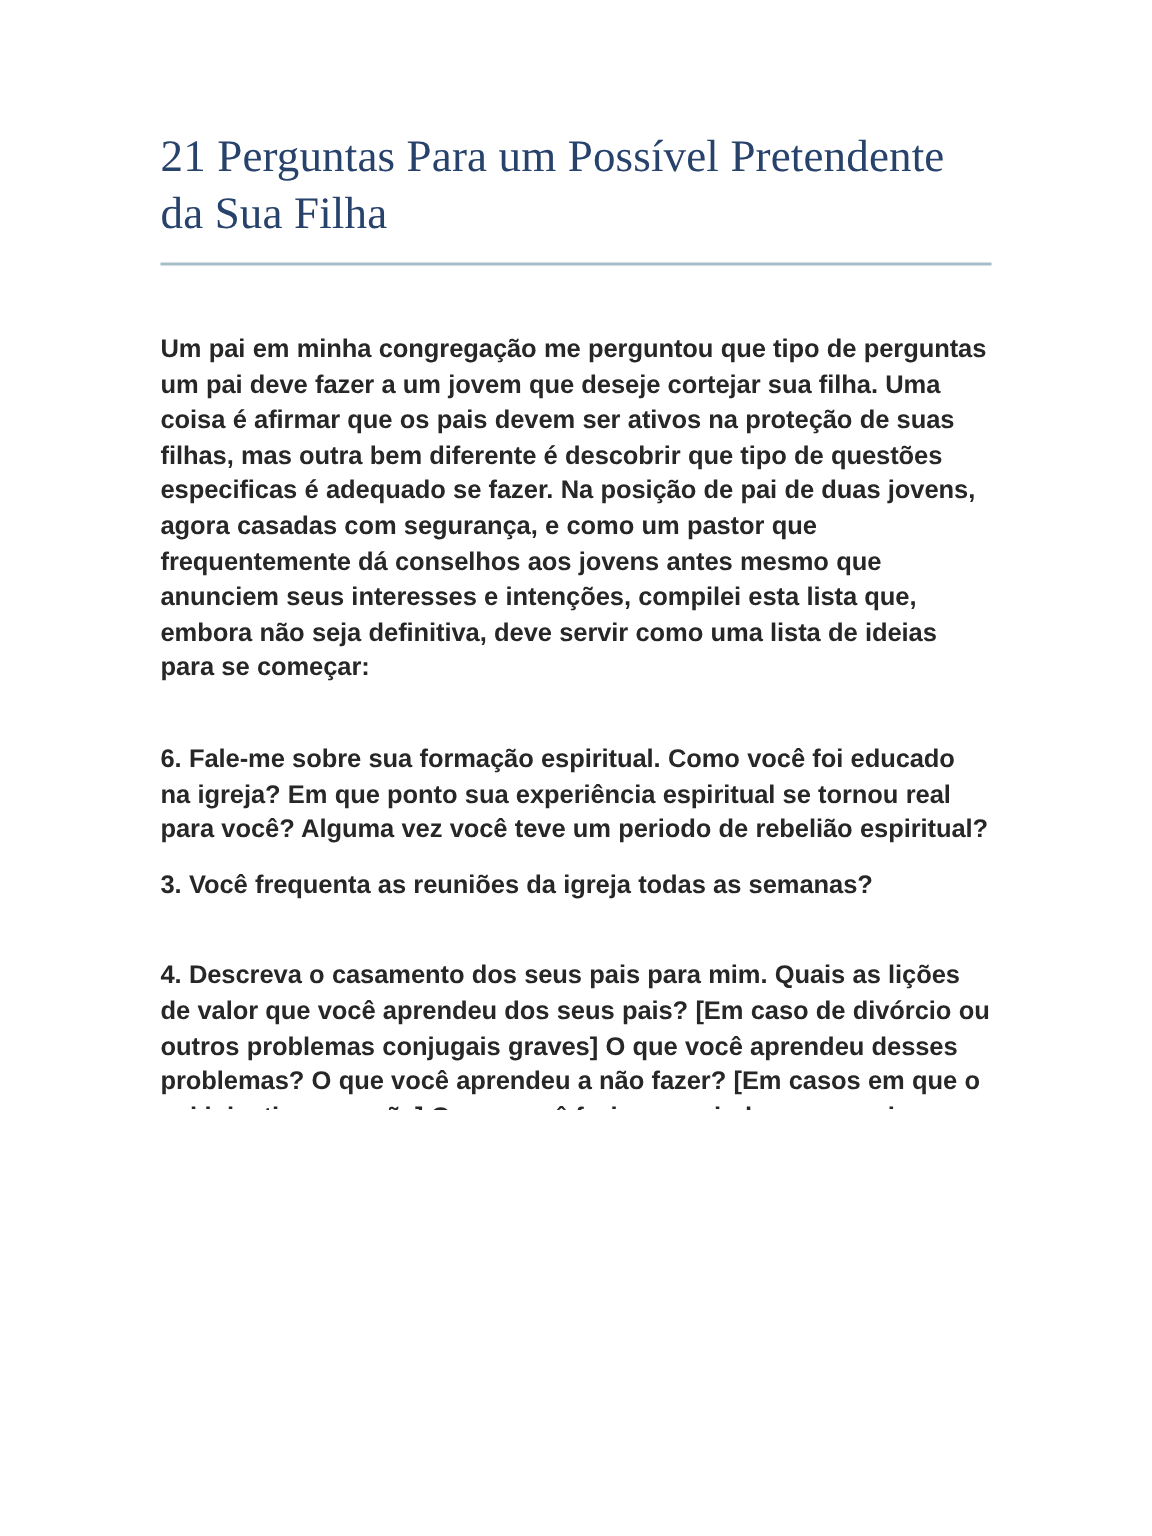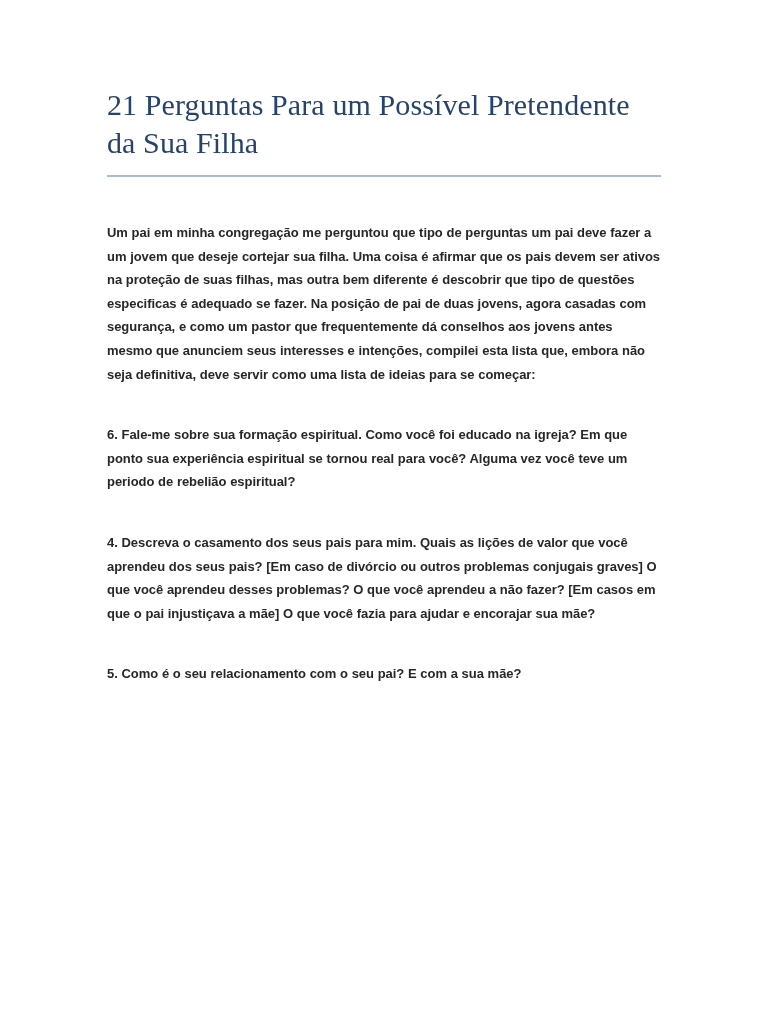--- a/index.html
+++ b/index.html
@@ -49,21 +49,21 @@
     height: 0;
     border: 0;
     border-top: 2px solid #A8BDCA;
     margin: 7px 0 0 0;
     width: 554px;
   }
 
   
   .body-block {
     font-family: "Liberation Sans", "DejaVu Sans", sans-serif;
-    font-size: 13px;
+    font-size: 17px;
     line-height: 23.6px;
     font-weight: 600;
     color: #272727;
     text-align: left;
     letter-spacing: -0.05px;
     word-spacing: 0.2px;
     margin: 0;
   }
 
   .intro-block {
@@ -86,20 +86,21 @@
 
     <h1 class="doc-title">21 Perguntas Para um Possível Pretendente da Sua Filha</h1>
 
     <hr class="title-rule">
 
     <p class="body-block intro-block">Um pai em minha congregação me perguntou que tipo de perguntas um pai deve fazer a um jovem que deseje cortejar sua filha. Uma coisa é afirmar que os pais devem ser ativos na proteção de suas filhas, mas outra bem diferente é descobrir que tipo de questões especificas é adequado se fazer. Na posição de pai de duas jovens, agora casadas com segurança, e como um pastor que frequentemente dá conselhos aos jovens antes mesmo que anunciem seus interesses e intenções, compilei esta lista que, embora não seja definitiva, deve servir como uma lista de ideias para se começar:</p>
 
     <p class="body-block q-block">6. Fale-me sobre sua formação espiritual. Como você foi educado na igreja? Em que ponto sua experiência espiritual se tornou real para você? Alguma vez você teve um periodo de rebelião espiritual?</p>
 
 
+    <p class="body-block q-block tight">3. Você frequenta as reuniões da igreja todas as semanas?</p>
 
     <p class="body-block q-block">4. Descreva o casamento dos seus pais para mim. Quais as lições de valor que você aprendeu dos seus pais? [Em caso de divórcio ou outros problemas conjugais graves] O que você aprendeu desses problemas? O que você aprendeu a não fazer? [Em casos em que o pai injustiçava a mãe] O que você fazia para ajudar e encorajar sua mãe?</p>
 
     <p class="body-block q-block">5. Como é o seu relacionamento com o seu pai? E com a sua mãe?</p>
 
 
   </div>
 </div>
 
 </body></html>

